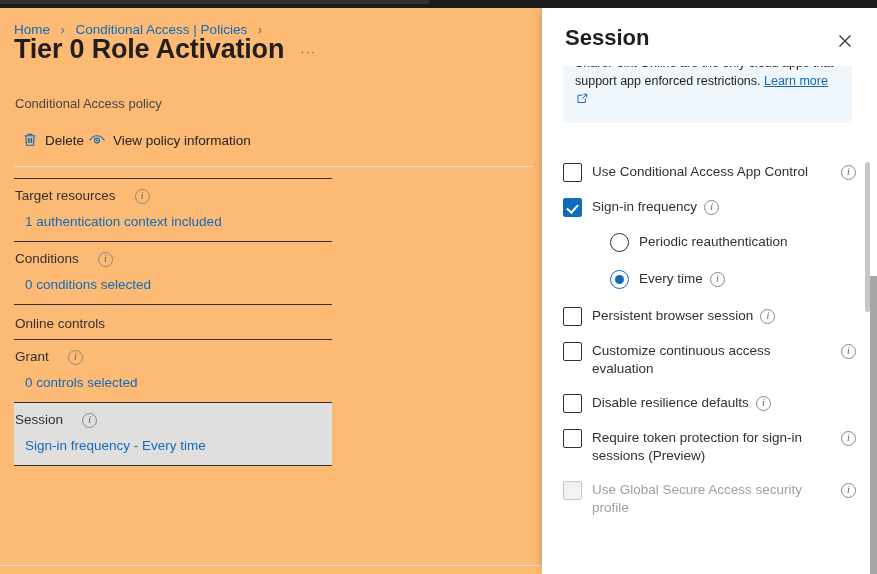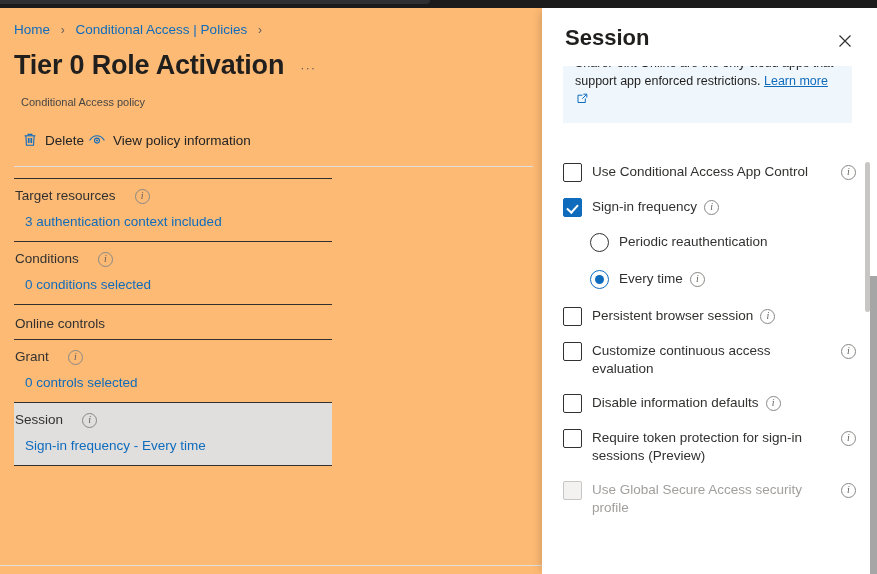--- a/index.html
+++ b/index.html
@@ -59,21 +59,21 @@
     cursor: pointer;
   }
   #breadcrumb .sep {
     color: #605e5c;
     margin: 0 7px;
     font-size: 12px;
   }
 
   #title-row {
     position: absolute;
-    top: 40px;
+    top: 24px;
     left: 14px;
     display: flex;
     align-items: flex-end;
   }
   #page-title {
     font-size: 27px;
     font-weight: 600;
     color: #201f1e;
     letter-spacing: -0.2px;
     line-height: 34px;
@@ -83,22 +83,22 @@
     margin-bottom: 7px;
     font-size: 13px;
     color: #605e5c;
     letter-spacing: 1px;
     cursor: pointer;
   }
 
   #subtitle {
     position: absolute;
     top: 88px;
-    left: 21px;
-    font-size: 11px;
+    left: 15px;
+    font-size: 13px;
     color: #484644;
   }
 
   
   #commandbar {
     position: absolute;
     top: 122px;
     left: 20px;
     display: flex;
     align-items: center;
@@ -278,21 +278,21 @@
     width: 328px;
   }
   .opt-row {
     display: flex;
     align-items: flex-start;
     padding: 0 14px 0 21px;
     margin-bottom: 16px;
     cursor: pointer;
   }
   .opt-row.sub {
-    padding-left: 48px;
+    padding-left: 68px;
     margin-bottom: 18px;
   }
   .opt-label {
     flex: 1 1 auto;
     font-size: 13.5px;
     line-height: 18px;
     color: #323130;
     margin-left: 10px;
     padding-top: 0px;
   }
@@ -451,21 +451,21 @@
 
   <div id="cmd-divider"></div>
 
   <div id="sections">
 
     <div class="section">
       <div class="section-head">
         <span>Target resources</span>
         <span class="info-i"></span>
       </div>
-      <div class="section-value">3 authentication context included</div>
+      <div class="section-value">1 authentication context included</div>
     </div>
 
     <div class="section">
       <div class="section-head">
         <span>Conditions</span>
         <span class="info-i"></span>
       </div>
       <div class="section-value">0 conditions selected</div>
     </div>
 
@@ -558,21 +558,21 @@
 
       <div class="opt-row">
         <span class="cb"></span>
         <span class="opt-label">Customize continuous access evaluation</span>
         <span class="info-i opt-trail-info"></span>
       </div>
 
       <div class="opt-row">
         <span class="cb"></span>
         <span class="opt-label inline-info">
-          <span>Disable information defaults</span>
+          <span>Disable resilience defaults</span>
           <span class="info-i"></span>
         </span>
       </div>
 
       <div class="opt-row">
         <span class="cb"></span>
         <span class="opt-label">Require token protection for sign-in sessions (Preview)</span>
         <span class="info-i opt-trail-info"></span>
       </div>
 

